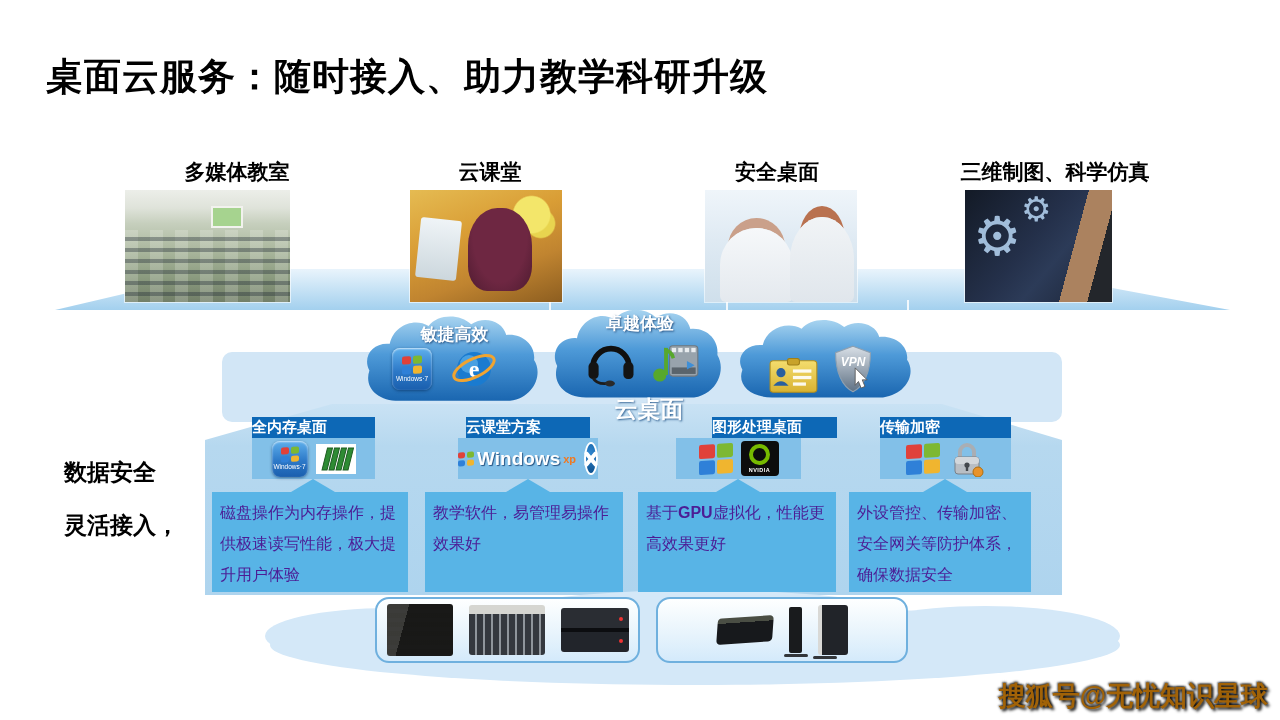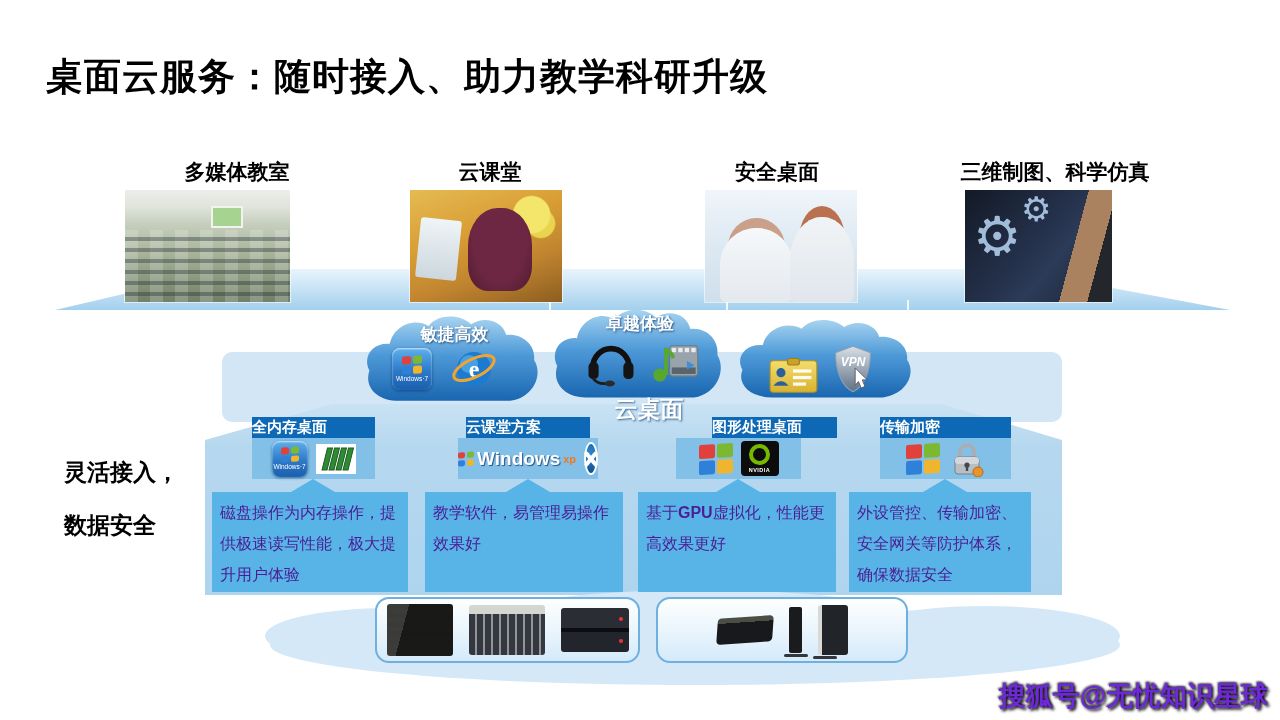--- a/index.html
+++ b/index.html
@@ -107,21 +107,21 @@
     background:linear-gradient(180deg,#2a2d33 0 46%,#0c0d10 46% 54%,#22252b 54%);}
   .srv3::after{content:'';position:absolute;right:6px;top:9px;width:4px;height:4px;border-radius:50%;
     background:#e33; box-shadow:0 22px 0 #e33;}
   .tc1{width:56px;height:26px;border-radius:4px;transform:rotate(-4deg) skewX(-8deg);
     background:linear-gradient(180deg,#4a4e44 0 20%,#17191c 20%);}
   .tc2{width:13px;height:46px;background:#191b1d;border-radius:2px;position:relative;}
   .tc2::after,.tc3::after{content:'';position:absolute;left:-5px;bottom:-4px;width:24px;height:3px;background:#33363a;border-radius:2px;}
   .tc3{width:30px;height:50px;border-radius:3px;position:relative;
     background:linear-gradient(90deg,#d9d9d6 0 4px,#212429 4px);}
 
-  .watermark{right:12px;top:678px;font-size:27px;font-weight:bold;color:#6d28d9;white-space:nowrap;
+  .watermark{right:12px;top:678px;font-size:27px;font-weight:bold;color:#a16207;white-space:nowrap;
     text-shadow:2px 2px 3px rgba(0,0,0,.95),-1px -1px 2px rgba(0,0,0,.55),1px -1px 2px rgba(0,0,0,.55);}
 </style>
 </head>
 <body>
 
 <svg class="abs" width="1280" height="720" style="left:0;top:0;">
   <defs>
     <linearGradient id="bandGrad" x1="0" y1="0" x2="0" y2="1">
       <stop offset="0%" stop-color="#e9f4fc"></stop>
         <stop offset="100%" stop-color="#a3d0ee"></stop>
@@ -339,22 +339,22 @@
       <rect x="16.8" y="25" width="2.4" height="5" fill="#44484d"></rect>
     <circle cx="29" cy="31" r="5" fill="#e8932c" stroke="#b06f10"></circle>
   </svg>
 </div>
 <div class="abs pointer-triangle" style="left:923px;"></div>
 <div class="abs desc-box" style="left:849px;width:182px;">
   <span>外设管控、传输加密、安全网关等防护体系，确保数据安全</span><b></b><span></span>
 </div>
 
 <div class="abs tagline">
+  <div>数据安全</div>
   <div>灵活接入，</div>
-  <div>数据安全</div>
 </div>
 
 <div class="abs hw-box" id="hw-servers">
   <div class="srv1"></div>
   <div class="srv2"></div>
   <div class="srv3"></div>
 </div>
 <div class="abs hw-box" id="hw-clients">
   <div class="tc1"></div>
   <div class="tc2"></div>

